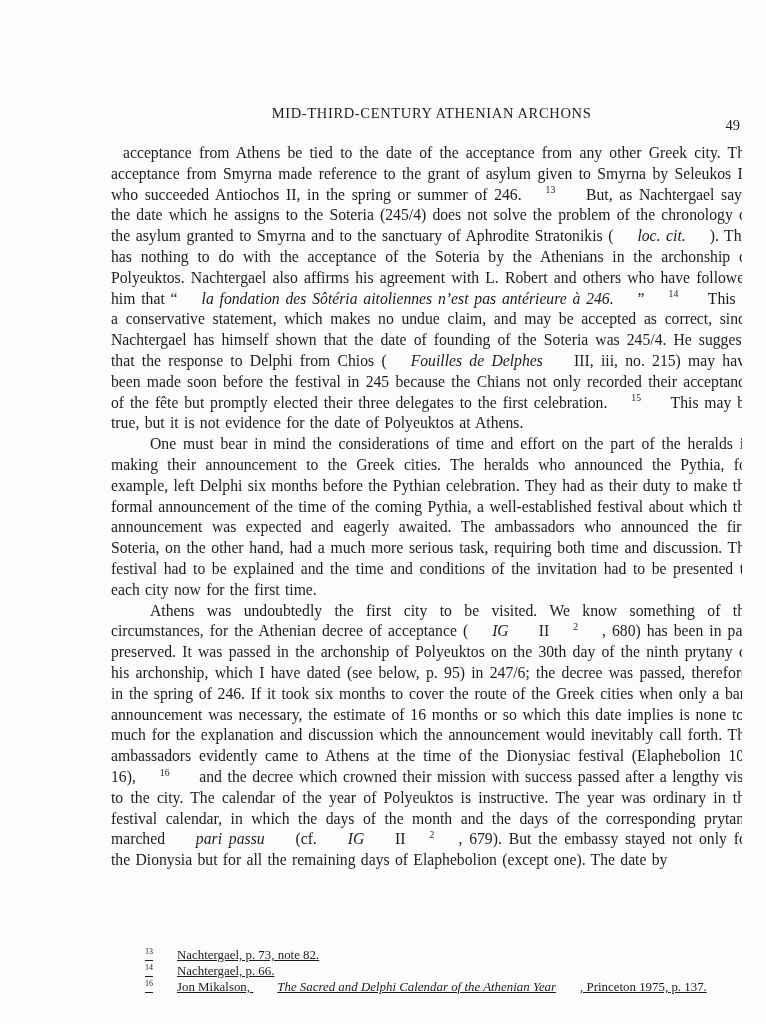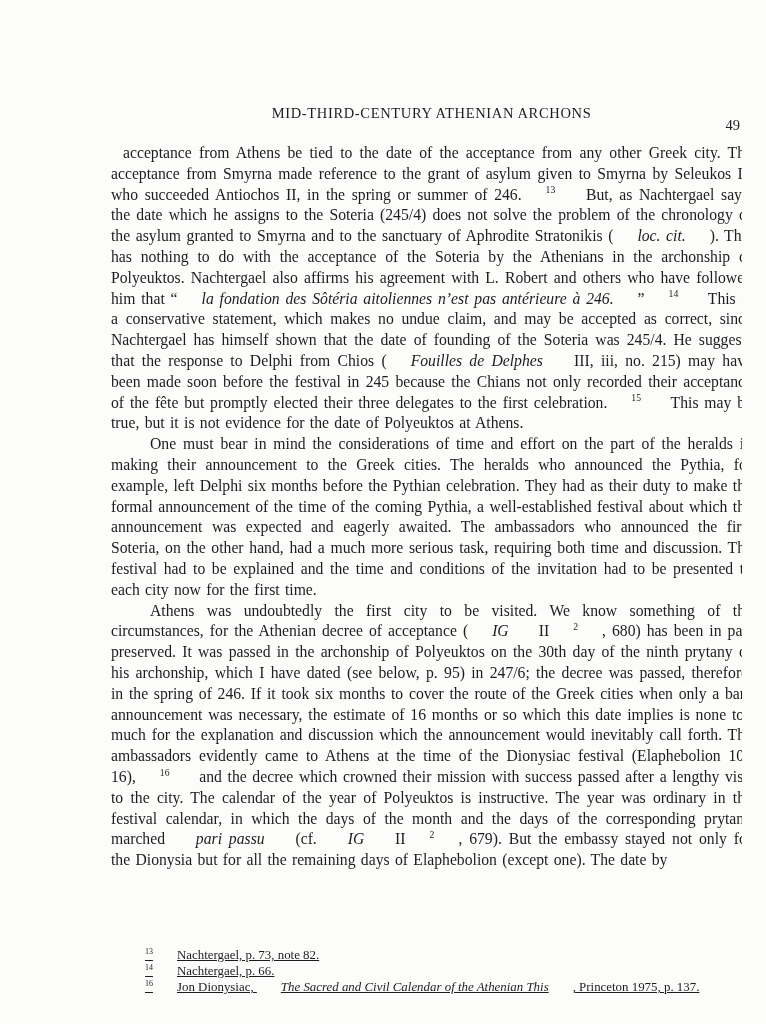--- a/index.html
+++ b/index.html
@@ -68,15 +68,15 @@
 
   <main class="body-text">
       <p class="para"><span>acceptance from Athens be tied to the date of the acceptance from any other Greek city. The acceptance from Smyrna made reference to the grant of asylum given to Smyrna by Seleukos II, who succeeded Antiochos II, in the spring or summer of 246.</span><sup>13</sup><span> But, as Nachtergael says, the date which he assigns to the Soteria (245/4) does not solve the problem of the chronology of the asylum granted to Smyrna and to the sanctuary of Aphrodite Stratonikis (</span><i>loc. cit.</i><span>). This has nothing to do with the acceptance of the Soteria by the Athenians in the archonship of Polyeuktos. Nachtergael also affirms his agreement with L. Robert and others who have followed him that “</span><i>la fondation des Sôtéria aitoliennes n’est pas antérieure à 246.</i><span>”</span><sup>14</sup><span> This is a conservative statement, which makes no undue claim, and may be accepted as correct, since Nachtergael has himself shown that the date of founding of the Soteria was 245/4. He suggests that the response to Delphi from Chios (</span><i>Fouilles de Delphes</i><span> III, iii, no. 215) may have been made soon before the festival in 245 because the Chians not only recorded their acceptance of the fête but promptly elected their three delegates to the first celebration.</span><sup>15</sup><span> This may be true, but it is not evidence for the date of Polyeuktos at Athens.</span></p>
       <p class="para indent"><span>One must bear in mind the considerations of time and effort on the part of the heralds in making their announcement to the Greek cities. The heralds who announced the Pythia, for example, left Delphi six months before the Pythian celebration. They had as their duty to make the formal announcement of the time of the coming Pythia, a well-established festival about which the announcement was expected and eagerly awaited. The ambassadors who announced the first Soteria, on the other hand, had a much more serious task, requiring both time and discussion. The festival had to be explained and the time and conditions of the invitation had to be presented to each city now for the first time.</span></p>
       <p class="para indent"><span>Athens was undoubtedly the first city to be visited. We know something of the circumstances, for the Athenian decree of acceptance (</span><i>IG</i><span> II</span><sup>2</sup><span>, 680) has been in part preserved. It was passed in the archonship of Polyeuktos on the 30th day of the ninth prytany of his archonship, which I have dated (see below, p. 95) in 247/6; the decree was passed, therefore, in the spring of 246. If it took six months to cover the route of the Greek cities when only a bare announcement was necessary, the estimate of 16 months or so which this date implies is none too much for the explanation and discussion which the announcement would inevitably call forth. The ambassadors evidently came to Athens at the time of the Dionysiac festival (Elaphebolion 10–16),</span><sup>16</sup><span> and the decree which crowned their mission with success passed after a lengthy visit to the city. The calendar of the year of Polyeuktos is instructive. The year was ordinary in the festival calendar, in which the days of the month and the days of the corresponding prytany marched </span><i>pari passu</i><span> (cf. </span><i>IG</i><span> II</span><sup>2</sup><span>, 679). But the embassy stayed not only for the Dionysia but for all the remaining days of Elaphebolion (except one). The date by</span></p>
     </main>
 
   <footer class="footnotes">
       <p class="footnote"><sup>13</sup><span>Nachtergael, p. 73, note 82.</span></p>
       <p class="footnote"><sup>14</sup><span>Nachtergael, p. 66.</span></p>
-      <p class="footnote"><sup>16</sup><span>Jon Dionysiac, </span><i>The Sacred and Civil Calendar of the Athenian This</i><span>, Princeton 1975, p. 137.</span></p>
+      <p class="footnote"><sup>16</sup><span>Jon Mikalson, </span><i>The Sacred and Delphi Calendar of the Athenian Year</i><span>, Princeton 1975, p. 137.</span></p>
     </footer>
 </div>
 
 </body></html>

